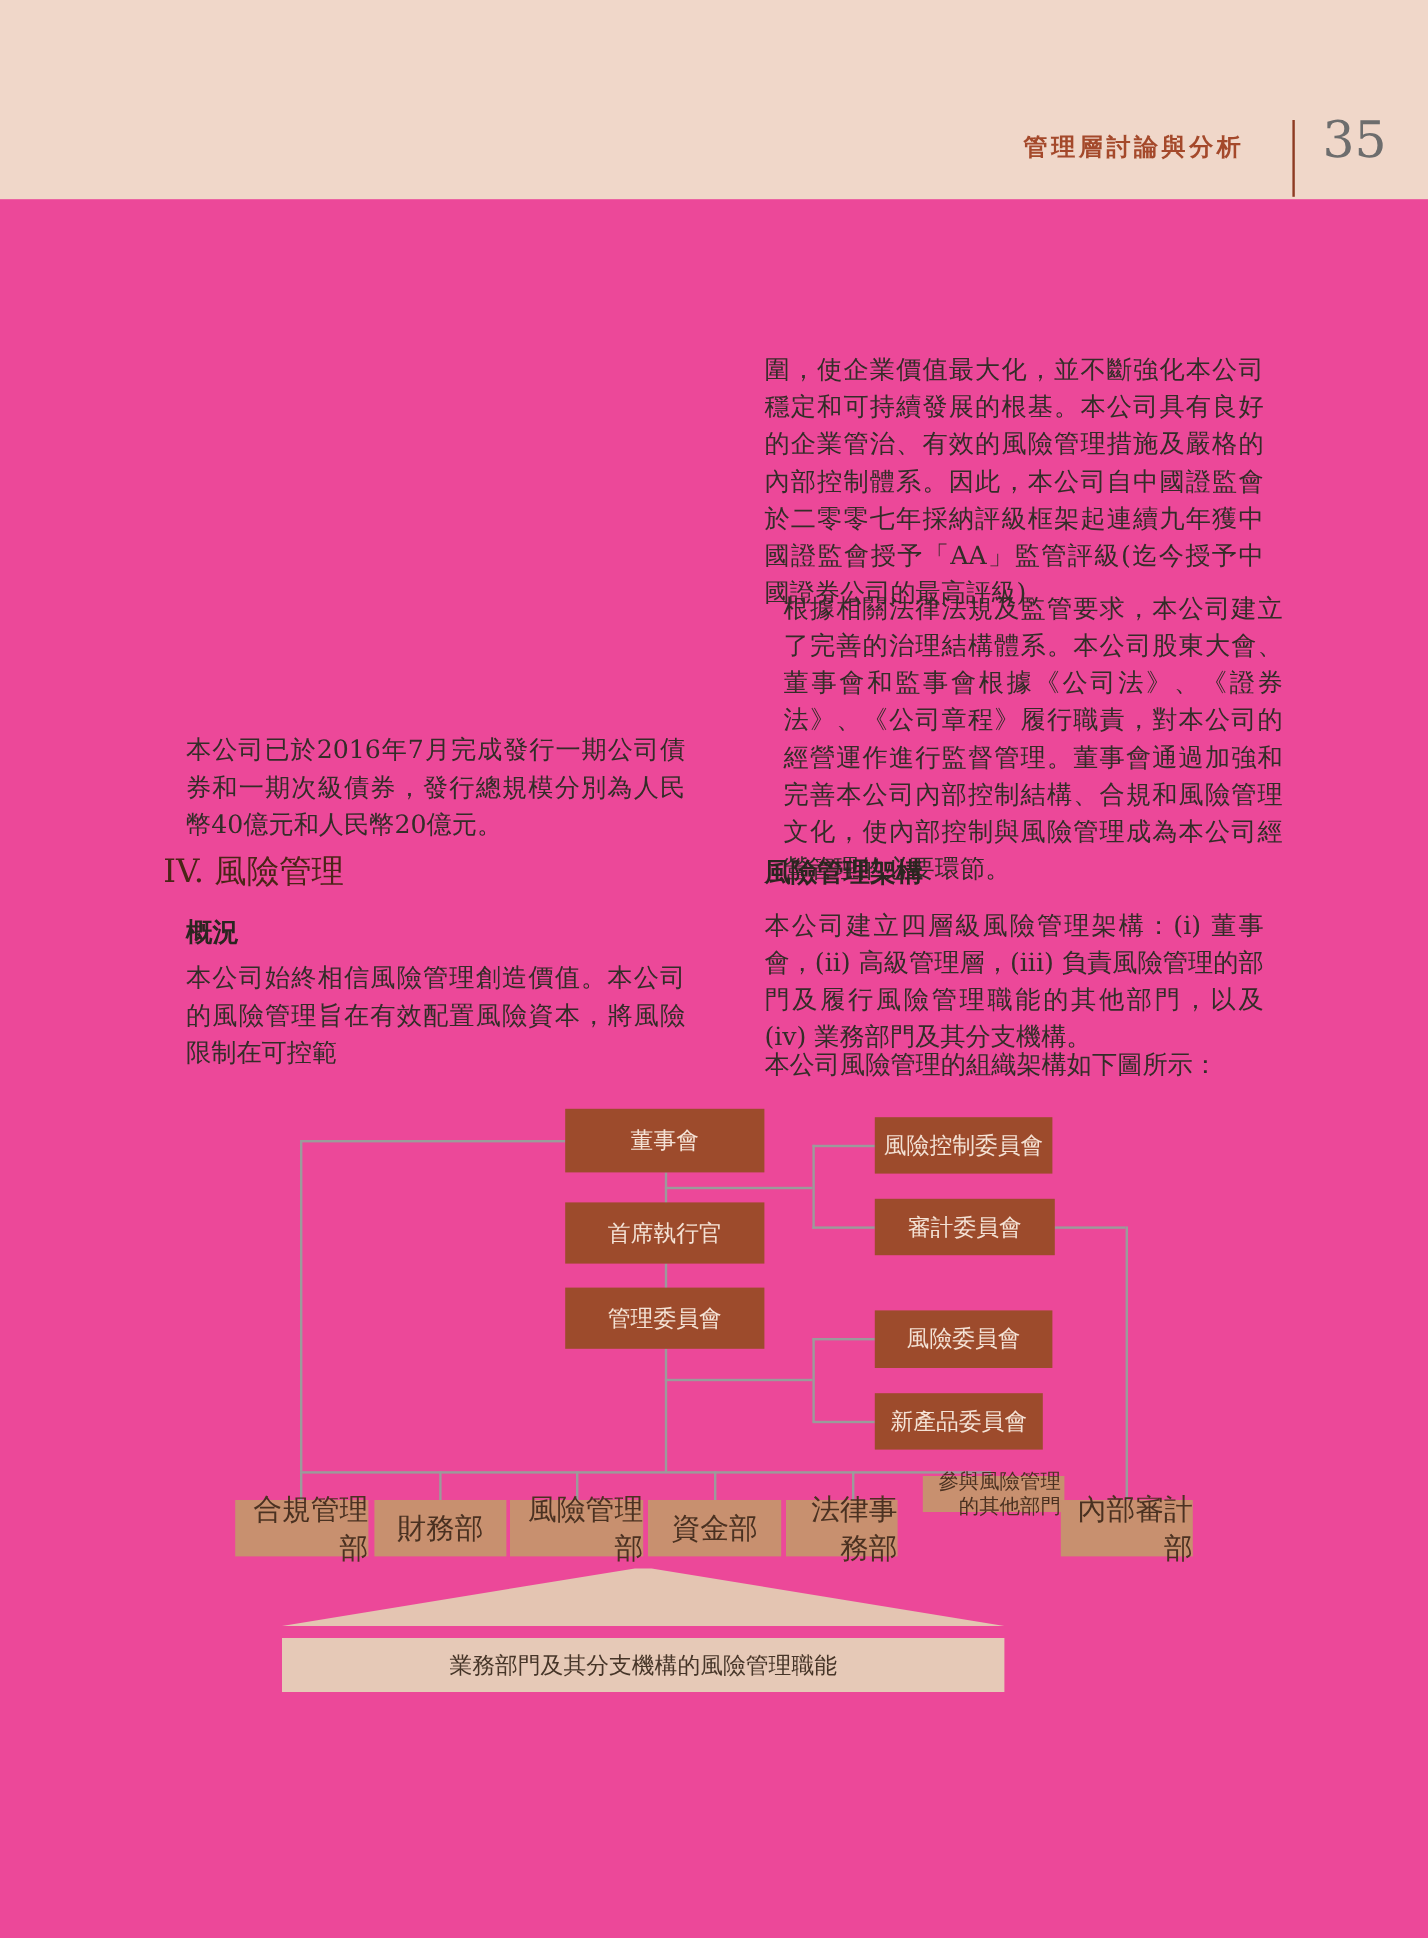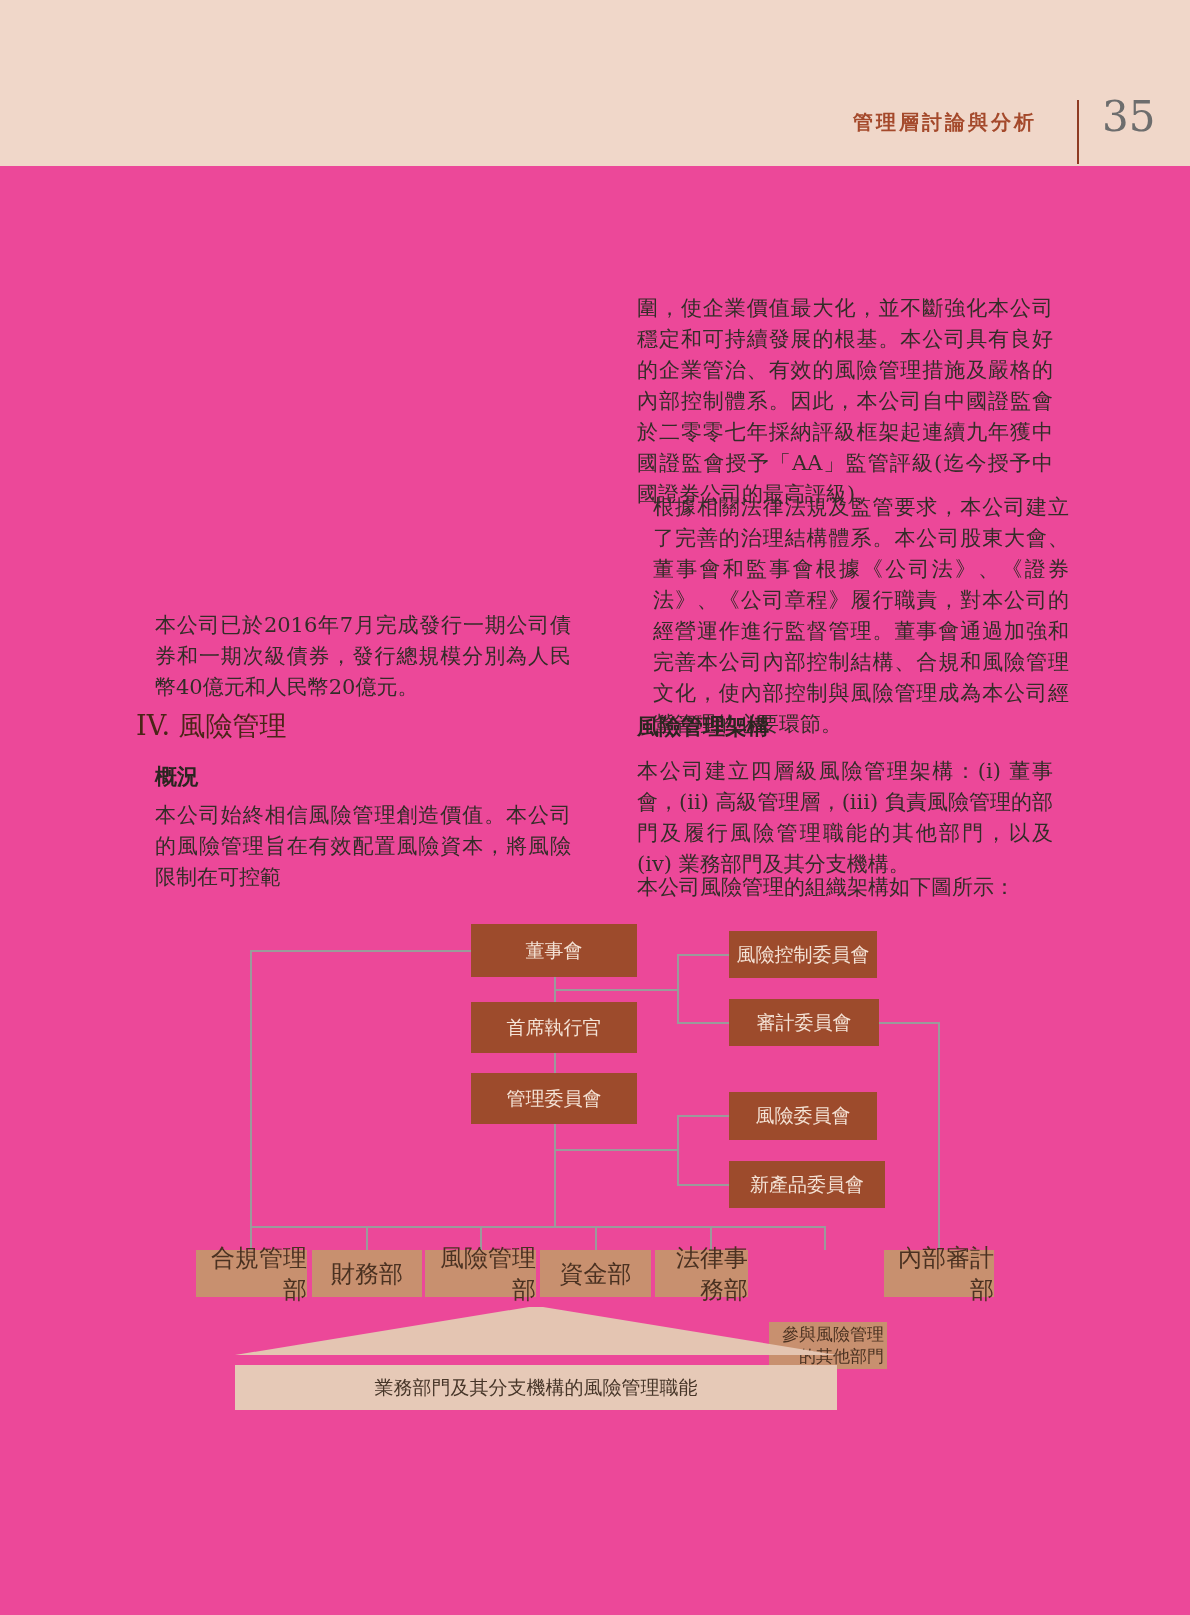--- a/index.html
+++ b/index.html
@@ -76,28 +76,28 @@
     <div class="linev" style="left:710px;top:1226px;height:24px;"></div>
     <div class="linev" style="left:824px;top:1226px;height:24px;"></div>
 
     <div class="node dark" style="left:471px;top:924px;width:166px;height:53px;">董事會</div>
     <div class="node dark" style="left:471px;top:1002px;width:166px;height:51px;">首席執行官</div>
     <div class="node dark" style="left:471px;top:1073px;width:166px;height:51px;">管理委員會</div>
 
     <div class="node dark" style="left:729px;top:931px;width:148px;height:47px;">風險控制委員會</div>
     <div class="node dark" style="left:729px;top:999px;width:150px;height:47px;">審計委員會</div>
     <div class="node dark" style="left:729px;top:1092px;width:148px;height:48px;">風險委員會</div>
-    <div class="node dark" style="left:729px;top:1161px;width:156px;height:47px;">新產品委員會</div>
+    <div class="node dark" style="left:729px;top:1161px;width:140px;height:47px;">新產品委員會</div>
 
     <div class="node light" style="left:196px;top:1250px;width:111px;height:47px;">合規管理部</div>
     <div class="node light" style="left:312px;top:1250px;width:110px;height:47px;">財務部</div>
     <div class="node light" style="left:425px;top:1250px;width:111px;height:47px;">風險管理部</div>
     <div class="node light" style="left:540px;top:1250px;width:111px;height:47px;">資金部</div>
     <div class="node light" style="left:655px;top:1250px;width:93px;height:47px;">法律事務部</div>
-    <div class="node light small" style="left:769px;top:1322px;width:112px;height:47px;">參與風險管理的其他部門</div>
+    <div class="node light small" style="left:769px;top:1230px;width:112px;height:30px;">參與風險管理的其他部門</div>
     <div class="node light" style="left:884px;top:1250px;width:110px;height:47px;">內部審計部</div>
 
     <svg class="pyramid" width="602" height="52" viewBox="0 0 602 52">
       <polygon points="0,50 294,2 308,2 602,50" fill="#e4c5b2"></polygon>
     </svg>
 
     <div class="bottom-band">業務部門及其分支機構的風險管理職能</div>
   </div>
 
 </div>

